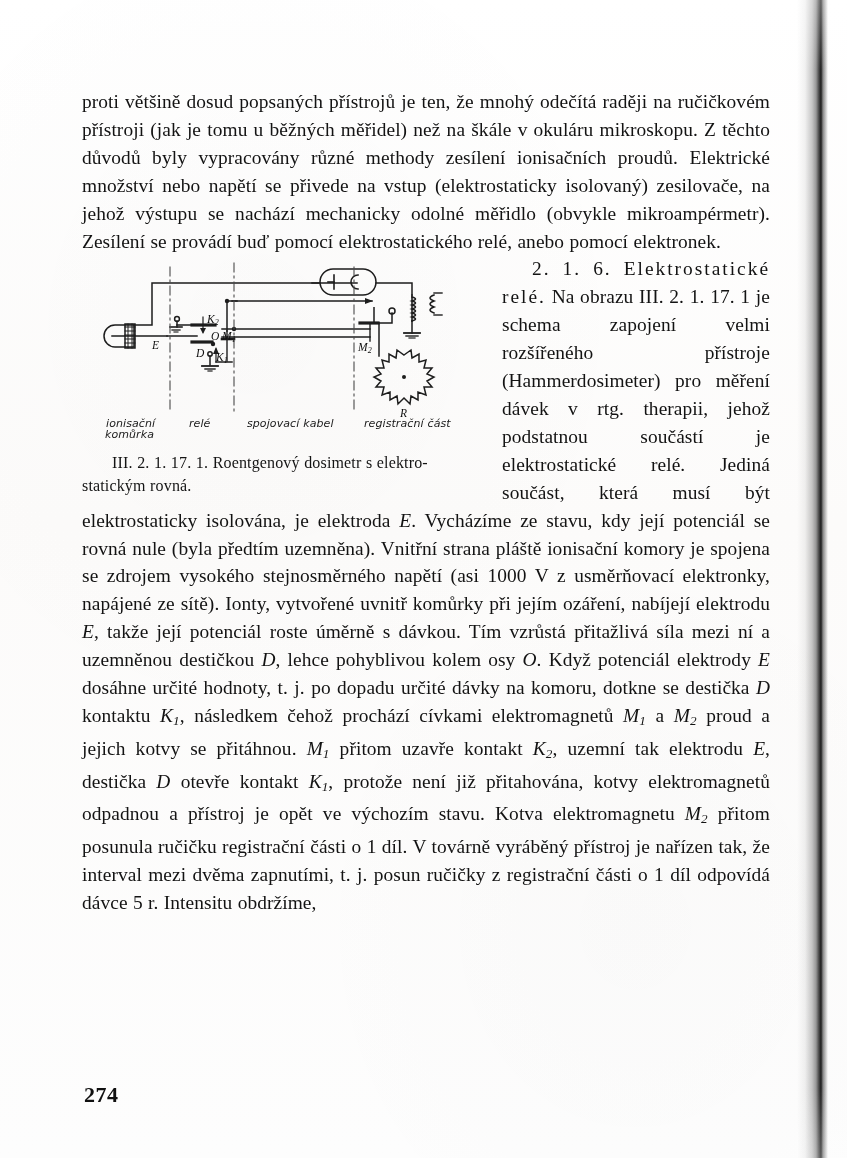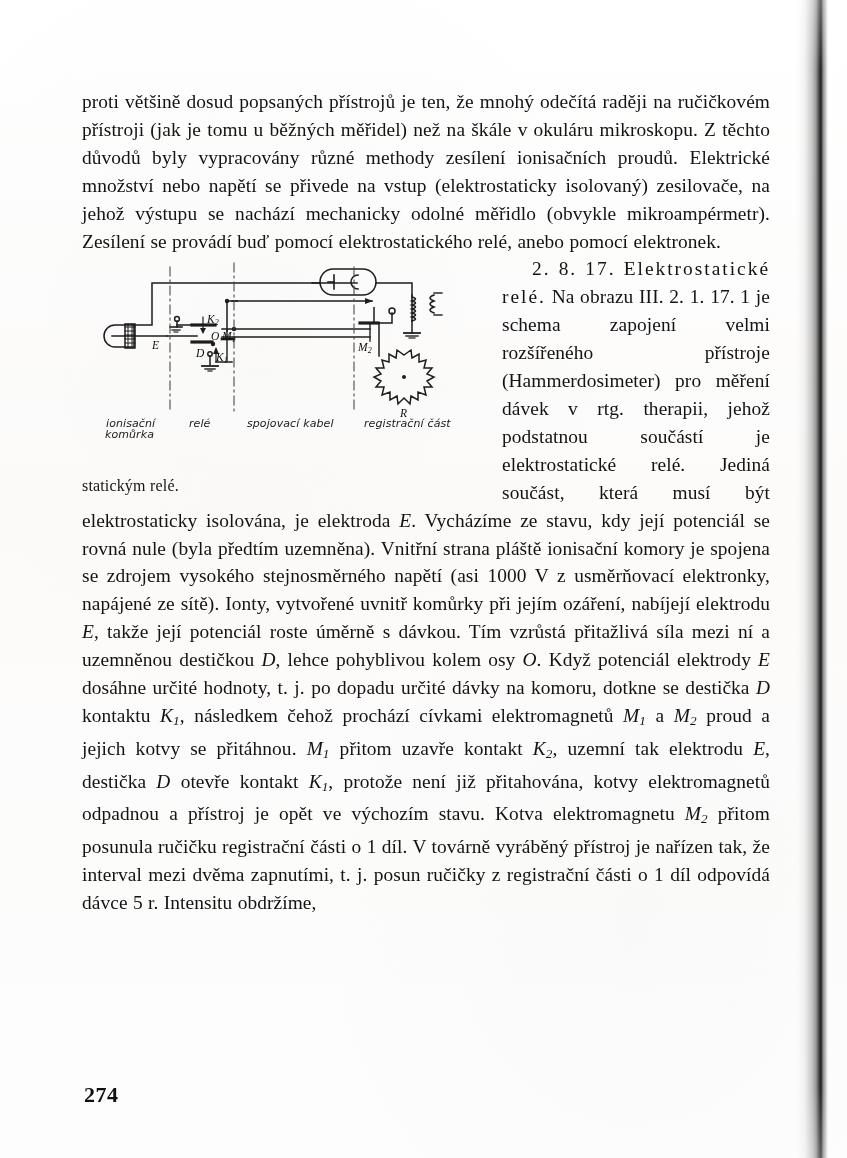--- a/index.html
+++ b/index.html
@@ -302,27 +302,27 @@
 
             <text class="zone-label" x="24" y="166">ionisační</text>
             <text class="zone-label" x="23" y="177">komůrka</text>
             <text class="zone-label" x="107" y="166">relé</text>
             <text class="zone-label" x="165" y="166">spojovací kabel</text>
             <text class="zone-label" x="282" y="166">registrační část</text>
           </svg>
         </span>
 
         <span class="fig-caption" style="display:block;">
-          <br>
-          <span>statickým relé.</span>
+          <span>III. 2. 1. 17. 1. Roentgenový dosimetr s elektro-</span><br>
+          <span>statickým rovná.</span>
         </span>
       </span>
 
       
-      <span class="heading-run">2. 8. 17.</span><span class="heading-run"> </span><span class="heading-run">Elektrostatické relé.</span>
+      <span class="heading-run">2. 1. 6.</span><span class="heading-run"> </span><span class="heading-run">Elektrostatické relé.</span>
       <span>Na obrazu III. 2. 1. 17. 1 je schema zapojení velmi rozšířeného přístroje (Hammerdosimeter) pro měření dávek v rtg. therapii, jehož podstatnou součástí je elektrostatické relé. Jediná součást, která musí být elektrostaticky isolována, je elektroda </span><i class="var">E</i><span>. Vycházíme ze stavu, kdy její potenciál se rovná nule (byla předtím uzemněna). Vnitřní strana pláště ionisační komory je spojena se zdrojem vysokého stejnosměrného napětí (asi 1000 V z usměrňovací elektronky, napájené ze sítě). Ionty, vytvořené uvnitř komůrky při jejím ozáření, nabíjejí elektrodu </span><i class="var">E</i><span>, takže její potenciál roste úměrně s dávkou. Tím vzrůstá přitažlivá síla mezi ní a uzemněnou destičkou </span><i class="var">D</i><span>, lehce pohyblivou kolem osy </span><i class="var">O</i><span>. Když potenciál elektrody </span><i class="var">E</i><span> dosáhne určité hodnoty, t. j. po dopadu určité dávky na komoru, dotkne se destička </span><i class="var">D</i><span> kontaktu </span><i class="var"><span>K</span><sub>1</sub></i><span>, následkem čehož prochází cívkami elektromagnetů </span><i class="var"><span>M</span><sub>1</sub></i><span> a </span><i class="var"><span>M</span><sub>2</sub></i><span> proud a jejich kotvy se přitáhnou. </span><i class="var"><span>M</span><sub>1</sub></i><span> přitom uzavře kontakt </span><i class="var"><span>K</span><sub>2</sub></i><span>, uzemní tak elektrodu </span><i class="var">E</i><span>, destička </span><i class="var">D</i><span> otevře kontakt </span><i class="var"><span>K</span><sub>1</sub></i><span>, protože není již přitahována, kotvy elektromagnetů odpadnou a přístroj je opět ve výchozím stavu. Kotva elektromagnetu </span><i class="var"><span>M</span><sub>2</sub></i><span> přitom posunula ručičku registrační části o 1 díl. V továrně vyráběný přístroj je nařízen tak, že interval mezi dvěma zapnutími, t. j. posun ručičky z registrační části o 1 díl odpovídá dávce 5 r. Intensitu obdržíme,</span>
     </p>
 
   </div>
 
   <div id="page-number">274</div>
 
   <div id="gutter-shadow"></div>
 
 </div>

